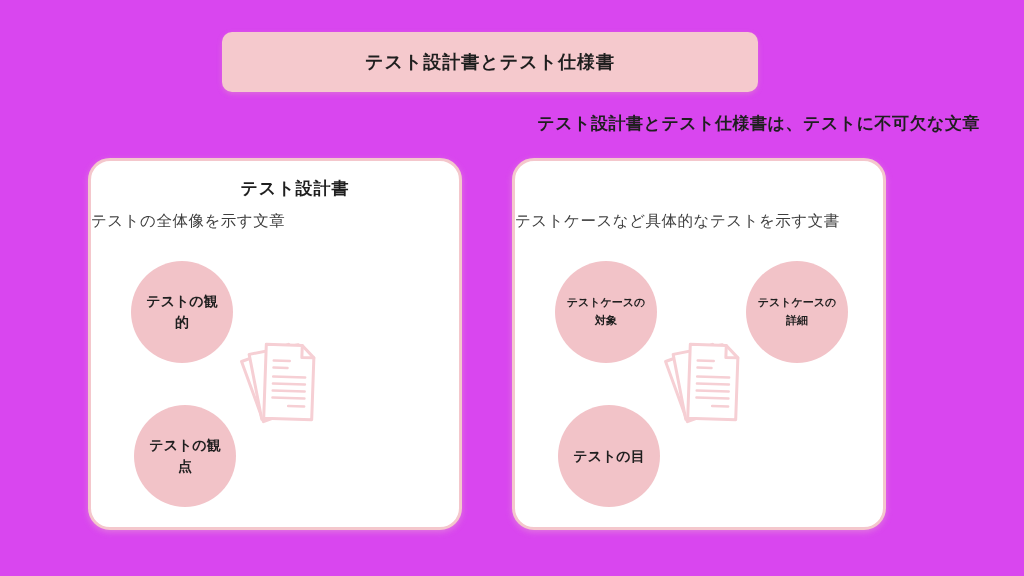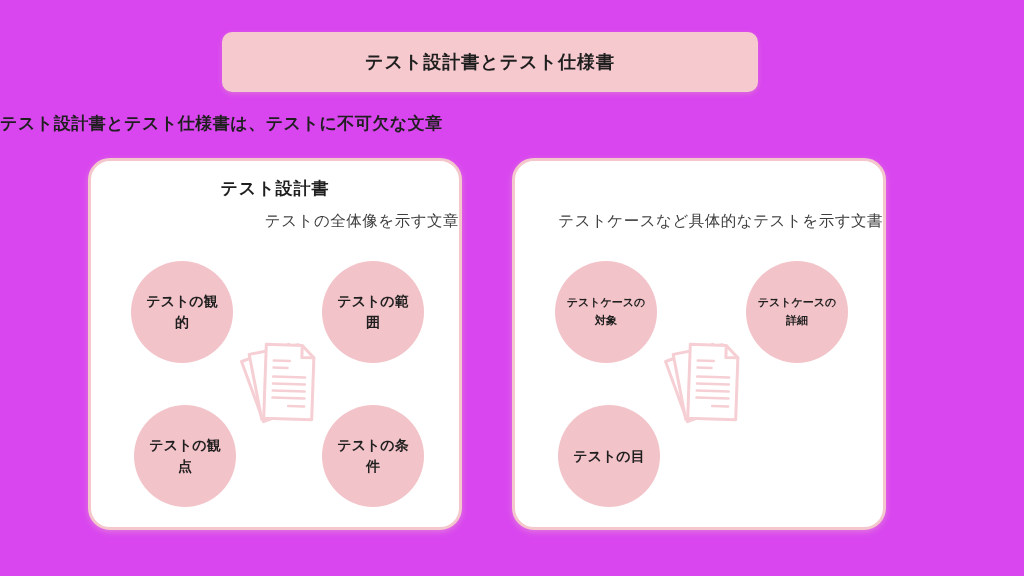--- a/index.html
+++ b/index.html
@@ -19,42 +19,42 @@
     background: #f5c9cd;
     border-radius: 10px;
     display: flex; align-items: center; justify-content: center;
     font-weight: bold; font-size: 18px; letter-spacing: 1px;
     box-shadow: 0 2px 5px rgba(228,175,184,0.35);
   }
   .subtitle {
     position: absolute;
     left: 0; top: 112px;
     width: 980px;
-    text-align: left;
+    text-align: right;
     font-weight: bold; font-size: 17px; letter-spacing: 0.5px;
   }
   .panel {
     position: absolute;
     top: 158px;
     width: 374px; height: 372px;
     background: #ffffff;
     border: 3px solid #f4c7cc;
     border-radius: 22px;
     box-sizing: border-box;
     box-shadow: 0 2px 6px rgba(238,195,203,0.4);
   }
   .panel-left  { left: 88px; }
   .panel-right { left: 512px; }
   .panel-title {
     position: absolute; top: 16px; left: 0; width: 100%;
-    text-align: center; font-size: 17px; font-weight: bold; letter-spacing: 1px;
+    text-align: center; font-size: 17px; font-weight: bold; letter-spacing: 1px; padding-left: 20px;
   }
   .panel-desc {
     position: absolute; top: 50px; left: 0; width: 100%;
-    text-align: right; font-size: 15.5px; color: #3d3d3d; letter-spacing: 0.5px;
+    text-align: left; font-size: 15.5px; color: #3d3d3d; letter-spacing: 0.5px;
   }
   .circle {
     position: absolute;
     width: 102px; height: 102px;
     border-radius: 50%;
     background: #f2c3c8;
     display: flex; align-items: center; justify-content: center;
     text-align: center;
     font-weight: bold; font-size: 14px; line-height: 1.5;
     white-space: pre-line;
@@ -81,26 +81,22 @@
   </div>
 
   <div class="subtitle">テスト設計書とテスト仕様書は、テストに不可欠な文章</div>
 
   <div class="panel panel-left">
     <div class="panel-title">テスト設計書</div>
     <div class="panel-desc">テストの全体像を示す文章</div>
 
     <div class="circle pos-tl">テストの観
 的</div>
-    <div class="circle pos-tr">テストの範
-囲</div>
     <div class="circle pos-bl">テストの観
 点</div>
-    <div class="circle pos-br">テストの条
-件</div>
 
     <svg class="doc-icon" viewBox="0 0 100 92" xmlns="http://www.w3.org/2000/svg">
       <g fill="#ffffff" stroke="#f6cfd4" stroke-width="3" stroke-linejoin="round" stroke-linecap="round">
         <rect x="14" y="14" width="50" height="64" transform="rotate(-20 39 46)"></rect>
         <rect x="18" y="12" width="50" height="66" transform="rotate(-11 43 45)"></rect>
         <g transform="rotate(2 52 45)">
           <path d="M28 8 H64 L76 20 V82 H28 Z"></path>
           <path d="M64 8 V20 H76" fill="none"></path>
           <g stroke-width="2.5">
             <line x1="36" y1="24" x2="52" y2="24"></line>

